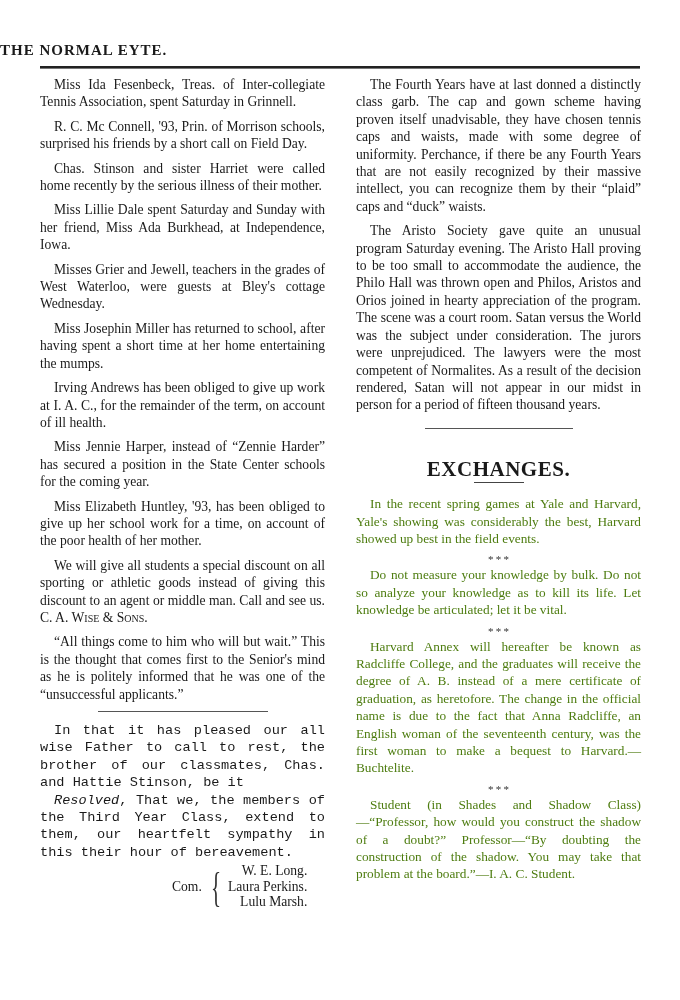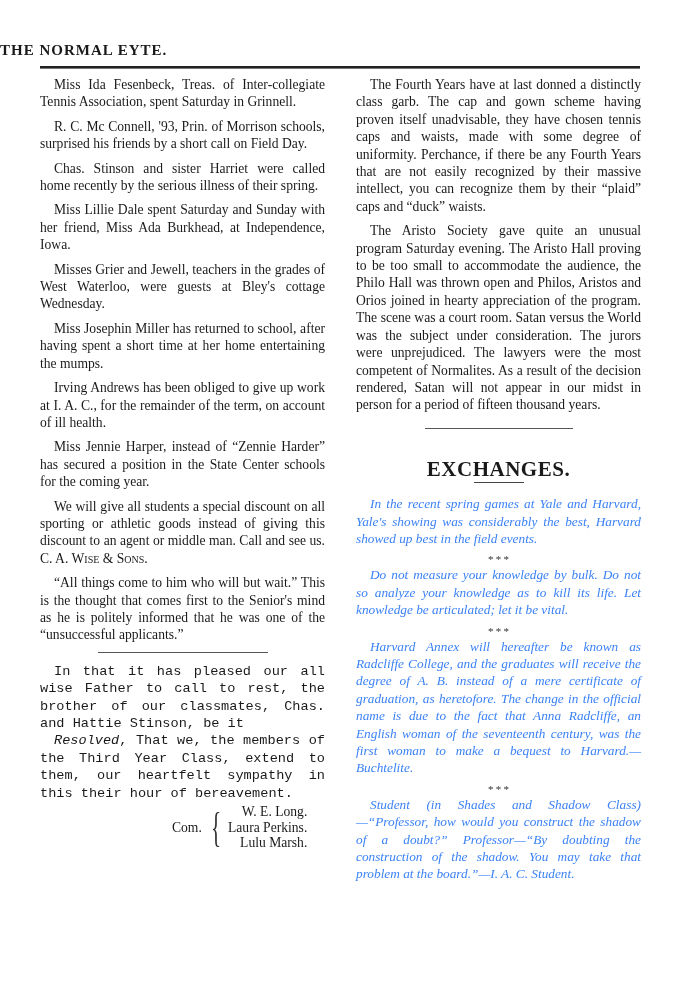--- a/index.html
+++ b/index.html
@@ -13,45 +13,46 @@
          font-size: 13.6px; line-height: 17.4px; text-align: justify; }
   .col-left { left: 40px; width: 285px; }
   .col-right { left: 356px; width: 285px; }
   .para { margin: 0 0 7px 0; text-indent: 14px; }
   .para.tight { margin-bottom: 0; font-family: Liberation Mono, monospace; }
   .rule-short { height: 1px; background: #555; margin: 8px auto 10px auto; }
   .section-head { text-align: center; font-weight: bold; font-size: 21px;
          margin: 32px 0 4px 0; letter-spacing: 0.5px; }
   .head-underline { width: 50px; height: 1px; background: #444; margin: 0 auto 12px auto; }
   .stars { text-align: center; font-size: 11px; line-height: 11px; margin: 0 0 1px 0; color: #333; }
-  .ex { color: #3b82f6; font-size: 13.3px; font-style: italic; }
+  .ex { color: #4d7c0f; font-size: 13.3px; }
   .signers { display: flex; align-items: center; justify-content: flex-start; margin-left: 132px; margin-top: 2px; }
   .com-label { margin-right: 4px; }
   .brace { font-size: 42px; line-height: 42px; font-weight: lighter; margin-right: 2px; transform: scaleX(0.5); color: #333; }
   .sig-list { display: flex; flex-direction: column; line-height: 15.5px; align-items: flex-end; }
   .smallcaps { font-variant: small-caps; }
   i { font-style: italic; }
 </style>
 </head>
 <body>
 
 <div>
   <div class="header-title">THE NORMAL EYTE.</div>
   <div class="header-rule"></div>
 </div>
 
 <div class="col col-left">
   <p class="para">Miss Ida Fesenbeck, Treas. of Inter-collegiate Tennis Association, spent Saturday in Grinnell.</p>
   <p class="para">R. C. Mc Connell, '93, Prin. of Morrison schools, surprised his friends by a short call on Field Day.</p>
-  <p class="para">Chas. Stinson and sister Harriet were called home recently by the serious illness of their spring.</p>
+  <p class="para">Chas. Stinson and sister Harriet were called home recently by the serious illness of their mother.</p>
   <p class="para">Miss Lillie Dale spent Saturday and Sunday with her friend, Miss Ada Burkhead, at Independence, Iowa.</p>
   <p class="para">Misses Grier and Jewell, teachers in the grades of West Waterloo, were guests at Bley's cottage Wednesday.</p>
   <p class="para">Miss Josephin Miller has returned to school, after having spent a short time at her home entertaining the mumps.</p>
   <p class="para">Irving Andrews has been obliged to give up work at I. A. C., for the remainder of the term, on account of ill health.</p>
   <p class="para">Miss Jennie Harper, instead of “Zennie Harder” has secured a position in the State Center schools for the coming year.</p>
+  <p class="para">Miss Elizabeth Huntley, '93, has been obliged to give up her school work for a time, on account of the poor health of her mother.</p>
   <p class="para">
     <span>We will give all students a special discount on all sporting or athletic goods instead of giving this discount to an agent or middle man. Call and see us.</span>
     <span class="smallcaps">C. A. Wise &amp; Sons.</span>
   </p>
   <p class="para">“All things come to him who will but wait.” This is the thought that comes first to the Senior's mind as he is politely informed that he was one of the “unsuccessful applicants.”</p>
   <div class="rule-short" style="width:170px;"></div>
   <p class="para tight">In that it has pleased our all wise Father to call to rest, the brother of our classmates, Chas. and Hattie Stinson, be it</p>
   <p class="para tight"><i>Resolved</i><span>, That we, the members of the Third Year Class, extend to them, our heartfelt sympathy in this their hour of bereavement.</span></p>
   <div class="signers">
     <span class="com-label">Com.</span>

